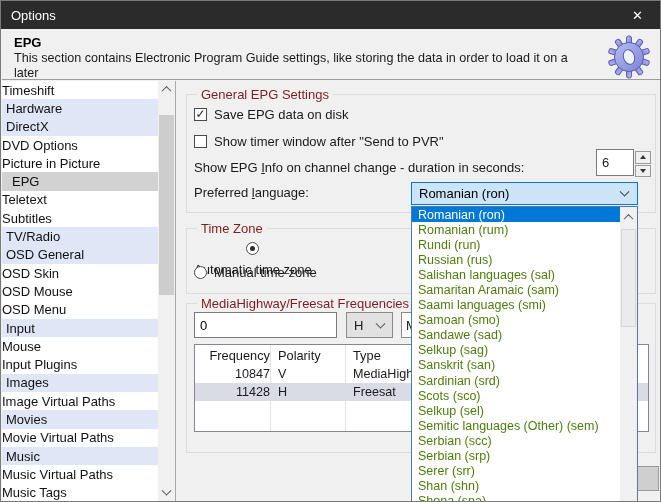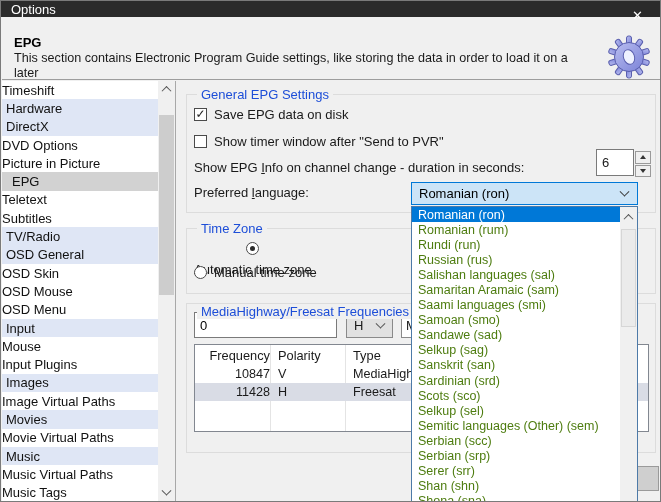--- a/index.html
+++ b/index.html
@@ -1,21 +1,21 @@
 <!DOCTYPE html>
 <html><head>
 <meta charset="utf-8">
 <style>
   * { margin:0; padding:0; box-sizing:border-box; }
   body { font-family:"Liberation Sans", sans-serif; background:#555; }
   .window { position:relative; width:661px; height:502px; background:#f0f0f0;
             border:1px solid #7a7a7a; overflow:hidden; font-size:13px; color:#1a1a1a; }
 
   
-  .titlebar { position:absolute; left:0; top:0; width:100%; height:16px; background:#2b2b2b;
+  .titlebar { position:absolute; left:0; top:0; width:100%; height:28px; background:#2b2b2b;
               display:flex; align-items:center; }
   .titlebar .title { color:#fff; font-size:13px; padding-left:10px; }
   .close-btn { position:absolute; right:0; top:0; width:45px; height:28px; color:#fff;
                display:flex; align-items:center; justify-content:center; font-size:13px; cursor:default; }
 
   
   .header { position:absolute; left:1px; top:28px; width:659px; height:51px; background:#f0f0f0;
             border-bottom:1px solid #9d9d9d; }
   .header .h-title { position:absolute; left:12px; top:6px; font-weight:bold; font-size:13px; color:#000; }
   .header .h-desc { position:absolute; left:12px; top:22px; font-size:12.6px; line-height:15px; color:#1a1a1a; width:580px; }
@@ -33,21 +33,21 @@
   .thumb { position:absolute; left:1px; width:15px; background:#cdcdcd; }
 
   
   .chev { display:inline-block; width:7px; height:7px; border-right:1.6px solid #555; border-bottom:1.6px solid #555; }
   .chev.up { transform:rotate(-135deg) translate(-1px,-1px); }
   .chev.down { transform:rotate(45deg) translate(-2px,-2px); }
 
   
   .content { position:absolute; left:175px; top:79px; width:485px; height:422px; background:#f0f0f0; }
   .groupbox { position:absolute; border:1px solid #dcdcdc; background:transparent; }
-  .grouplabel { position:absolute; background:#f0f0f0; padding:0 4px; font-size:13px; color:#1d4ed8; z-index:1; }
+  .grouplabel { position:absolute; background:#f0f0f0; padding:0 4px; font-size:13px; color:#7f1d1d; z-index:1; }
 
   .cb-row { position:absolute; display:flex; align-items:center; gap:7px; }
   .cb { width:13px; height:13px; background:#fff; border:1px solid #4a4a4a; position:relative; flex:none; }
   .cb.checked::after { content:"✓"; position:absolute; left:0.5px; top:-2.5px; font-size:12px; color:#1f1f1f; }
   .radio { width:13px; height:13px; border-radius:50%; background:#fff; border:1px solid #4a4a4a; position:relative; flex:none; }
   .radio.on::after { content:""; position:absolute; left:3px; top:3px; width:5px; height:5px; border-radius:50%; background:#2b2b2b; }
   .mn { text-decoration:underline; }
 
   .spin-field { position:absolute; width:38px; height:27px; background:#fff; border:1px solid #7a7a7a;
                 font-size:13px; padding:5px 0 0 5px; }
@@ -274,21 +274,21 @@
     <div class="cb-row" style="left:18px; top:162px;flex-direction:column;">
       <span class="radio on"></span>
       <span>Automatic time zone</span>
     </div>
     <div class="cb-row" style="left:18px; top:185px;">
       <span class="radio"></span>
       <span>Manual time zone</span>
     </div>
 
     <div class="groupbox" style="left:10px; top:223px; width:470px; height:150px;"></div>
-    <div class="grouplabel" style="left:21px; top:224px;">MediaHighway/Freesat Frequencies</div>
+    <div class="grouplabel" style="left:21px; top:216px;">MediaHighway/Freesat Frequencies</div>
 
     <input class="text-input" style="left: 18px; top: 232px; width: 143px; height: 26px;" value="0">
 
     <div class="mini-combo" style="left:170px; top:232px; width:47px; height:26px;">
       <span>H</span>
       <span class="chev down"></span>
     </div>
 
     <div class="mini-combo light" style="left:225px; top:232px; width:110px; height:26px; padding-left:4px;">
       <span>MediaHighway</span>

